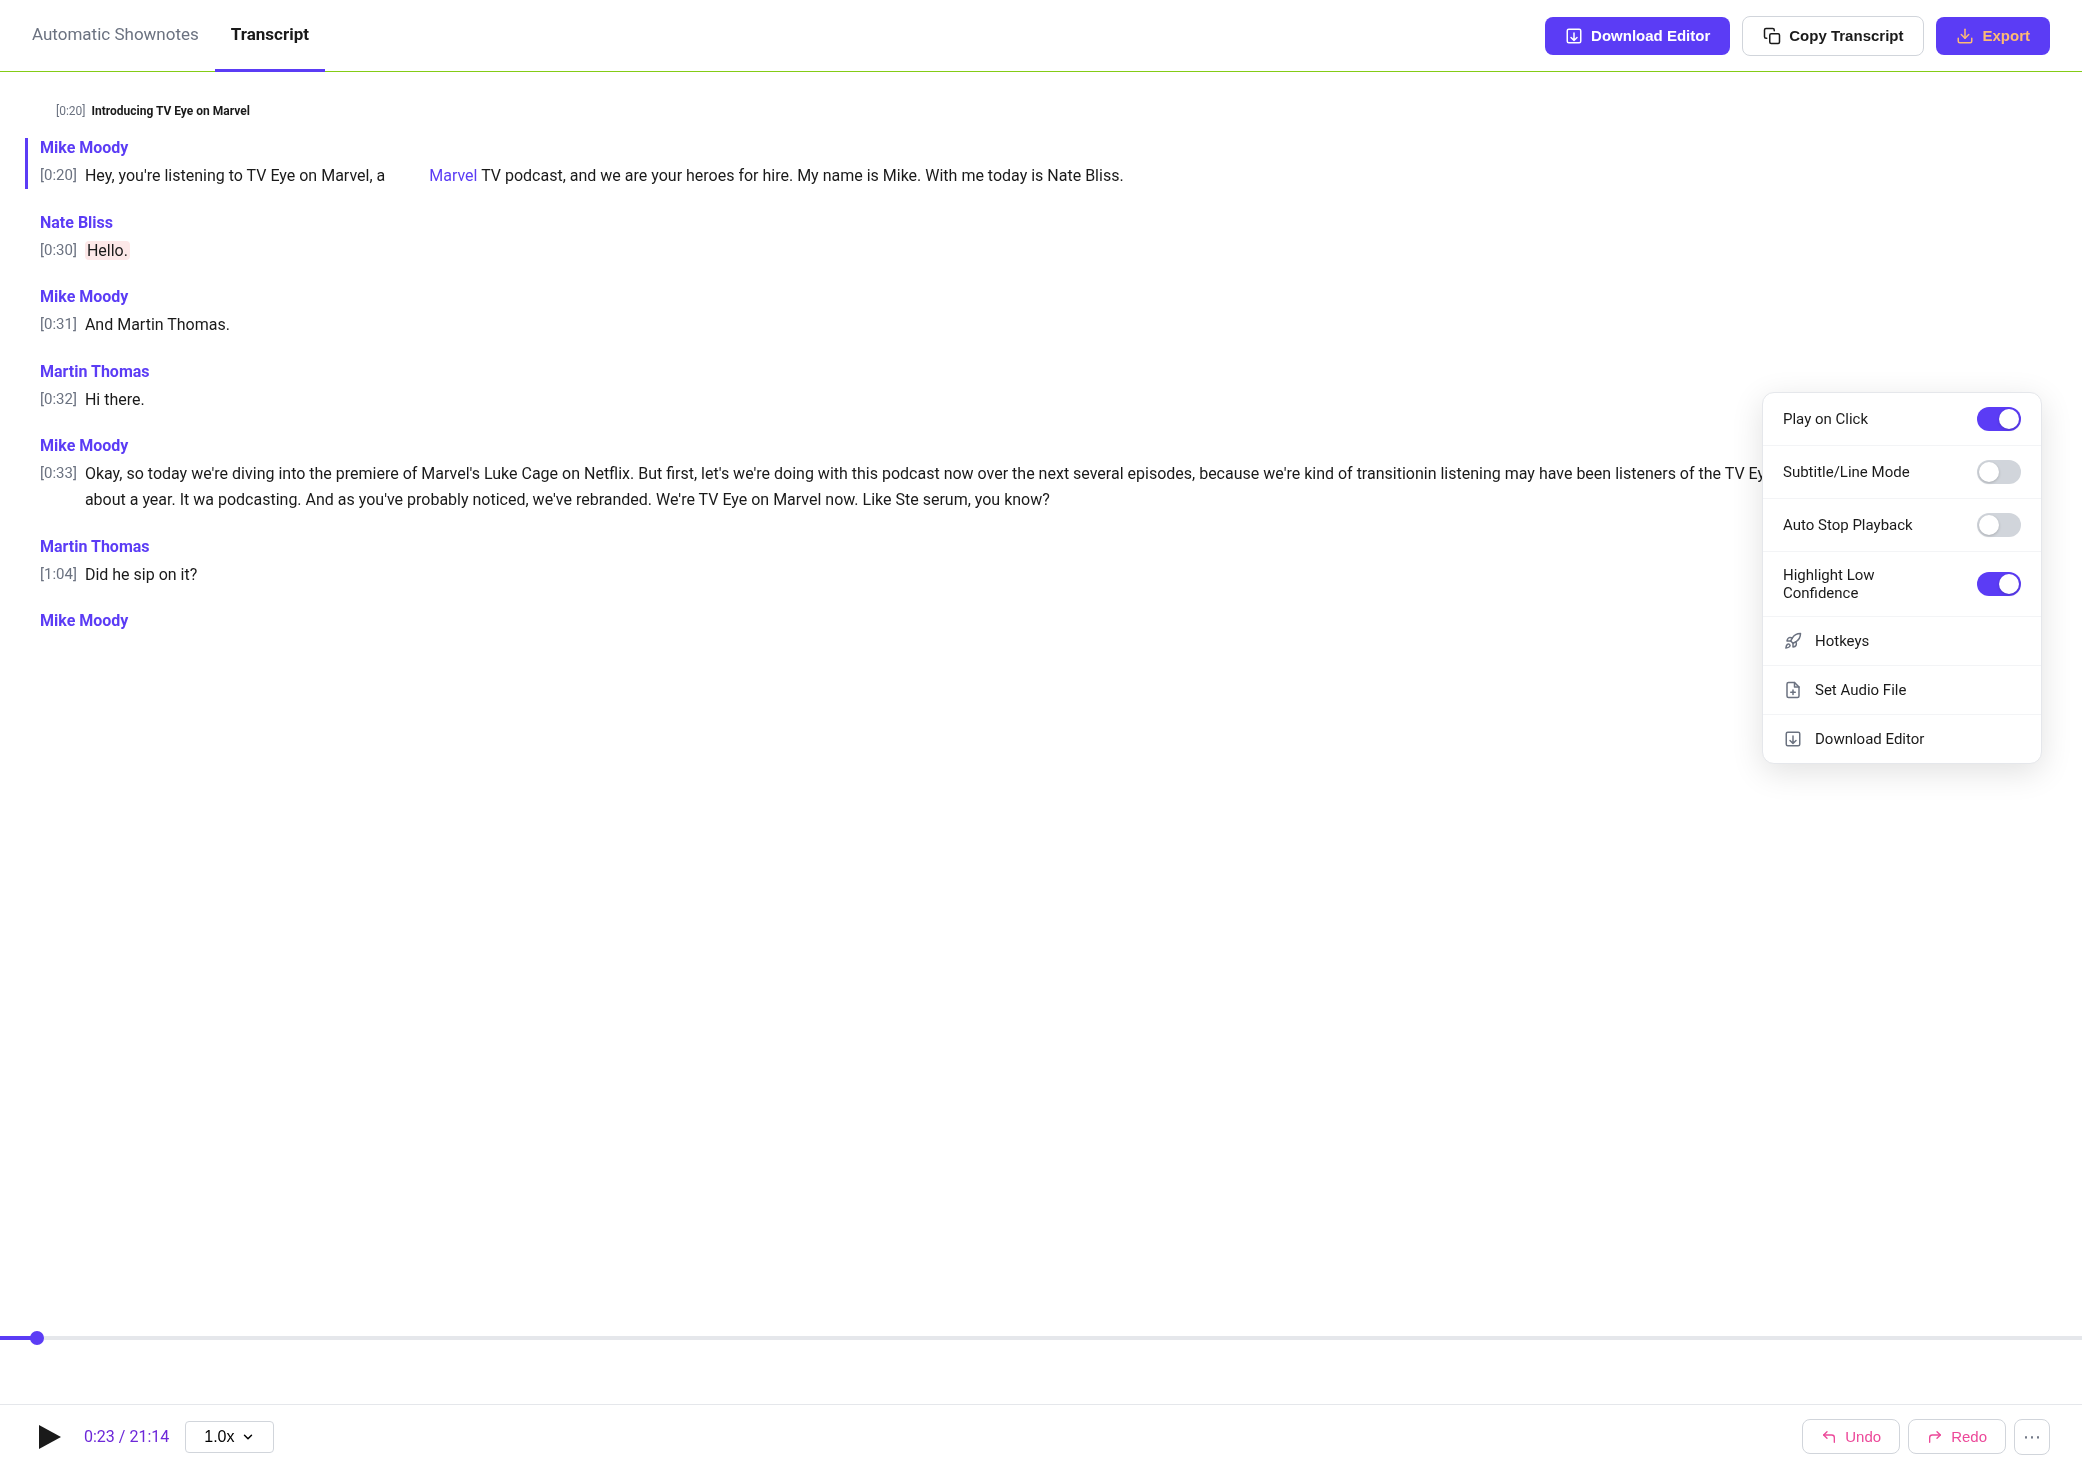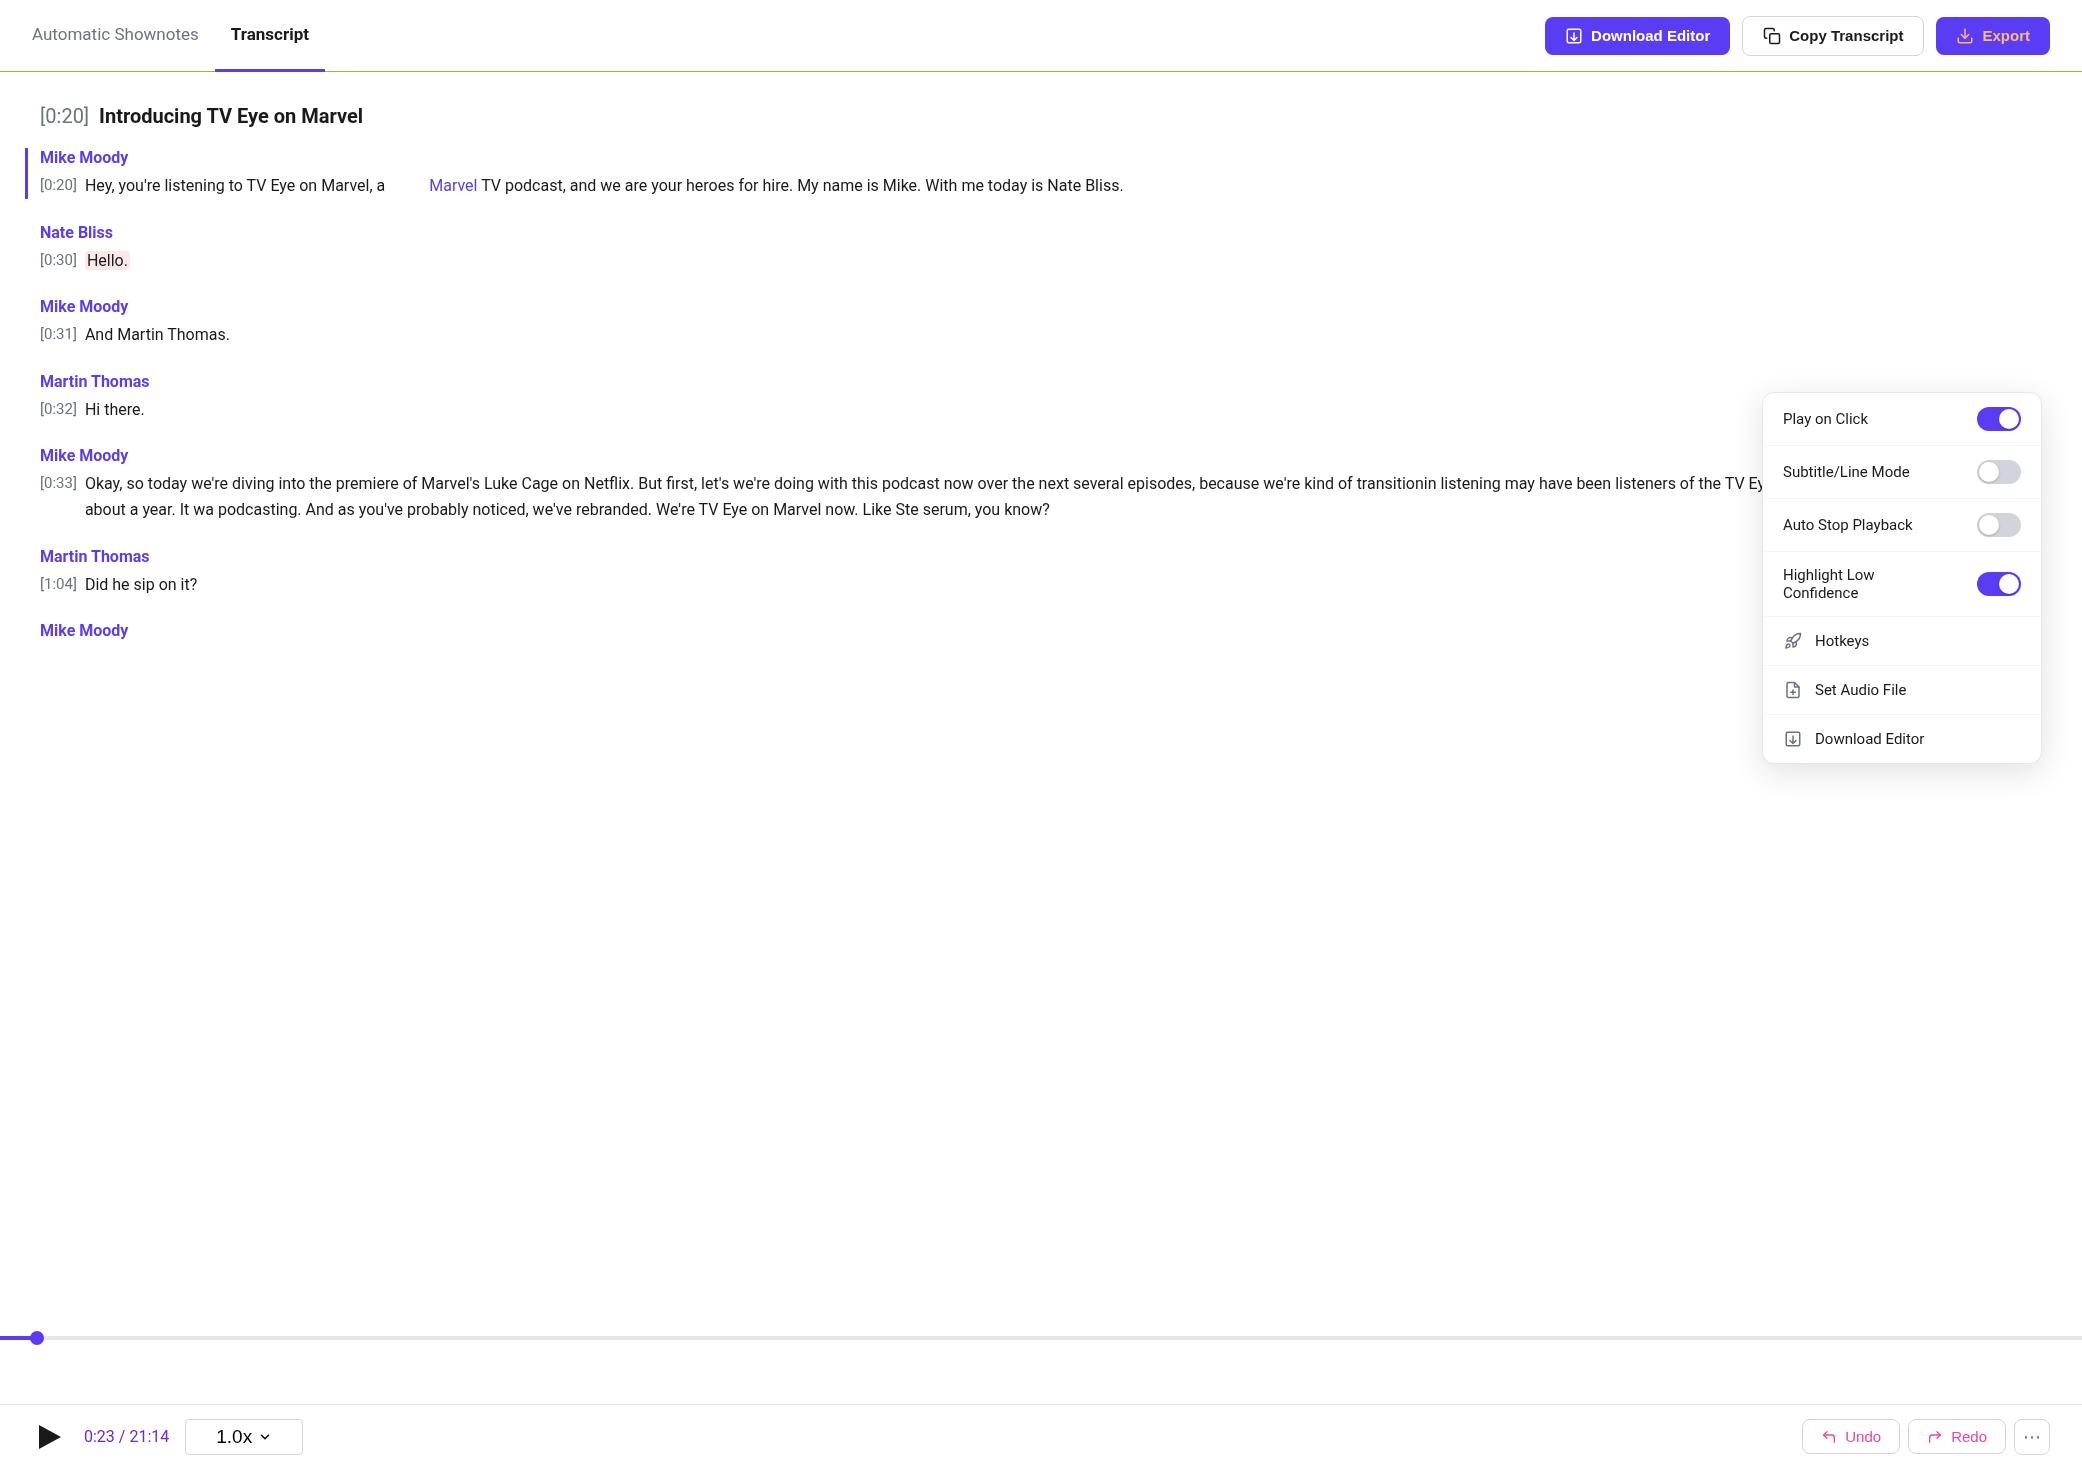--- a/index.html
+++ b/index.html
@@ -60,23 +60,24 @@
 
     
     .transcript-content {
       padding: 32px 40px;
       overflow-y: auto;
       height: 100%;
       position: relative;
     }
 
     .chapter-header {
-      font-size: 20px;
+      font-size: 12px;
       color: #6b7280;
       margin-bottom: 20px;
+      margin-left: 16px;
     }
     .chapter-header span.time { color: #6b7280; }
     .chapter-header strong { color: #1a1a1a; }
 
     .speaker-block { margin-bottom: 24px; }
     .speaker-name {
       font-size: 16px;
       font-weight: 700;
       color: #5b3cf5;
       margin-bottom: 6px;
@@ -209,24 +210,24 @@
     }
     .time-display {
       font-size: 16px;
       color: #6d28d9;
       white-space: nowrap;
     }
     .speed-btn {
       display: flex;
       align-items: center;
       gap: 6px;
-      padding: 6px 30px;
+      padding: 6px 18px;
       border: 1.5px solid #d1d5db;
       border-radius: 4px;
-      font-size: 19px;
+      font-size: 16px;
       cursor: pointer;
       background: #fff;
     }
     .spacer { flex: 1; }
     .progress-bar-container {
       position: absolute;
       bottom: 64px;
       left: 0;
       right: 0;
       height: 4px;

